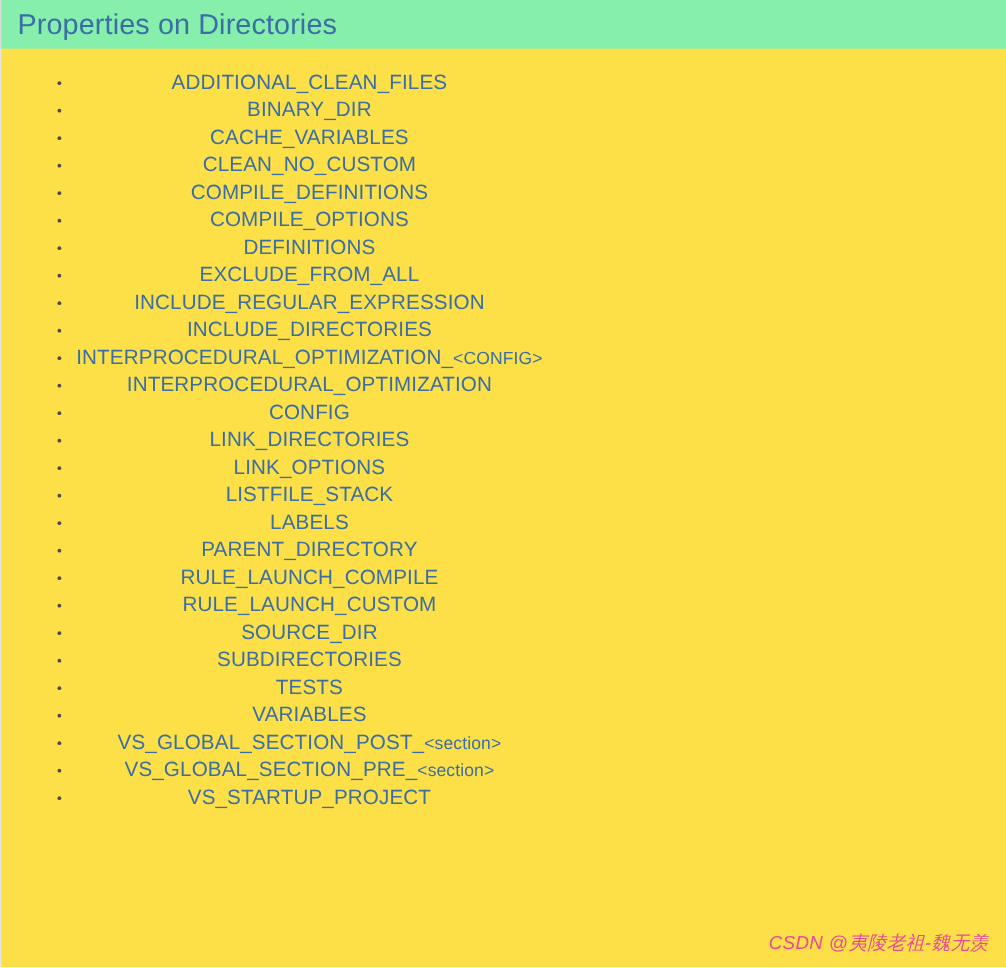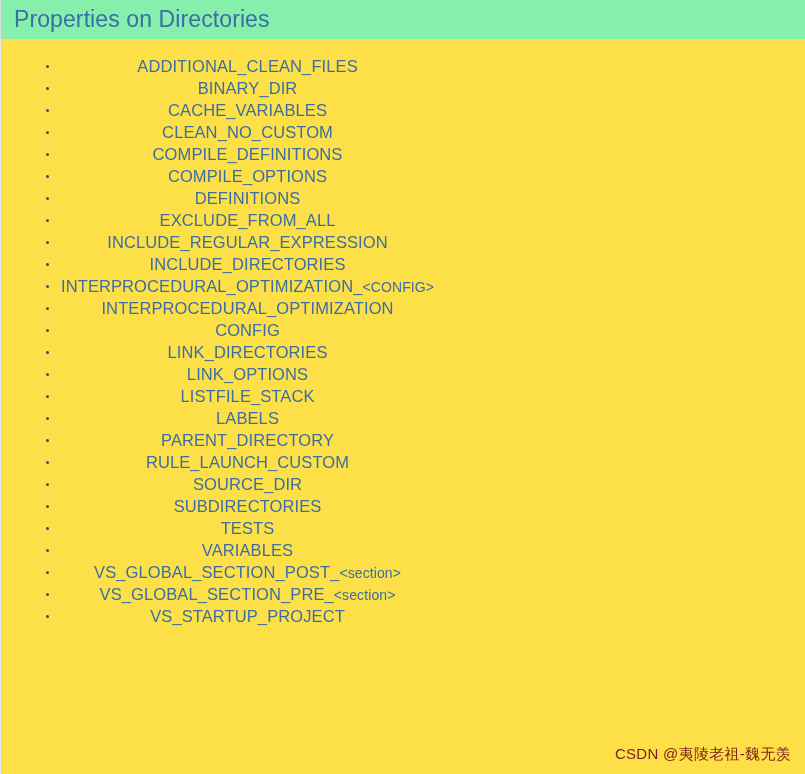--- a/index.html
+++ b/index.html
@@ -103,24 +103,25 @@
   ul.prop-list li a .var {
     font-size: 14px;
   }
 
   
   .watermark {
     position: absolute;
     right: 14px;
     bottom: 10px;
     font-size: 15px;
-    color: #7f1d1d;
+    color: #ec4899;
     white-space: nowrap;
     letter-spacing: 0.3px;
     user-select: none;
+    font-style: italic;
   }
 </style>
 </head>
 <body>
 
 <div class="page">
 
   <div class="header-bar">
     <div class="page-title">Properties on Directories</div>
   </div>
@@ -138,20 +139,21 @@
         <li><a href="#"><span>INCLUDE_REGULAR_EXPRESSION</span></a></li>
         <li><a href="#"><span>INCLUDE_DIRECTORIES</span></a></li>
         <li><a href="#"><span>INTERPROCEDURAL_OPTIMIZATION_</span><span class="var">&lt;CONFIG&gt;</span></a></li>
         <li><a href="#"><span>INTERPROCEDURAL_OPTIMIZATION</span></a></li>
         <li><a href="#"><span>CONFIG</span></a></li>
         <li><a href="#"><span>LINK_DIRECTORIES</span></a></li>
         <li><a href="#"><span>LINK_OPTIONS</span></a></li>
         <li><a href="#"><span>LISTFILE_STACK</span></a></li>
         <li><a href="#"><span>LABELS</span></a></li>
         <li><a href="#"><span>PARENT_DIRECTORY</span></a></li>
+        <li><a href="#"><span>RULE_LAUNCH_COMPILE</span></a></li>
         <li><a href="#"><span>RULE_LAUNCH_CUSTOM</span></a></li>
         <li><a href="#"><span>SOURCE_DIR</span></a></li>
         <li><a href="#"><span>SUBDIRECTORIES</span></a></li>
         <li><a href="#"><span>TESTS</span></a></li>
         <li><a href="#"><span>VARIABLES</span></a></li>
         <li><a href="#"><span>VS_GLOBAL_SECTION_POST_</span><span class="var">&lt;section&gt;</span></a></li>
         <li><a href="#"><span>VS_GLOBAL_SECTION_PRE_</span><span class="var">&lt;section&gt;</span></a></li>
         <li><a href="#"><span>VS_STARTUP_PROJECT</span></a></li>
       </ul>
   </div>

